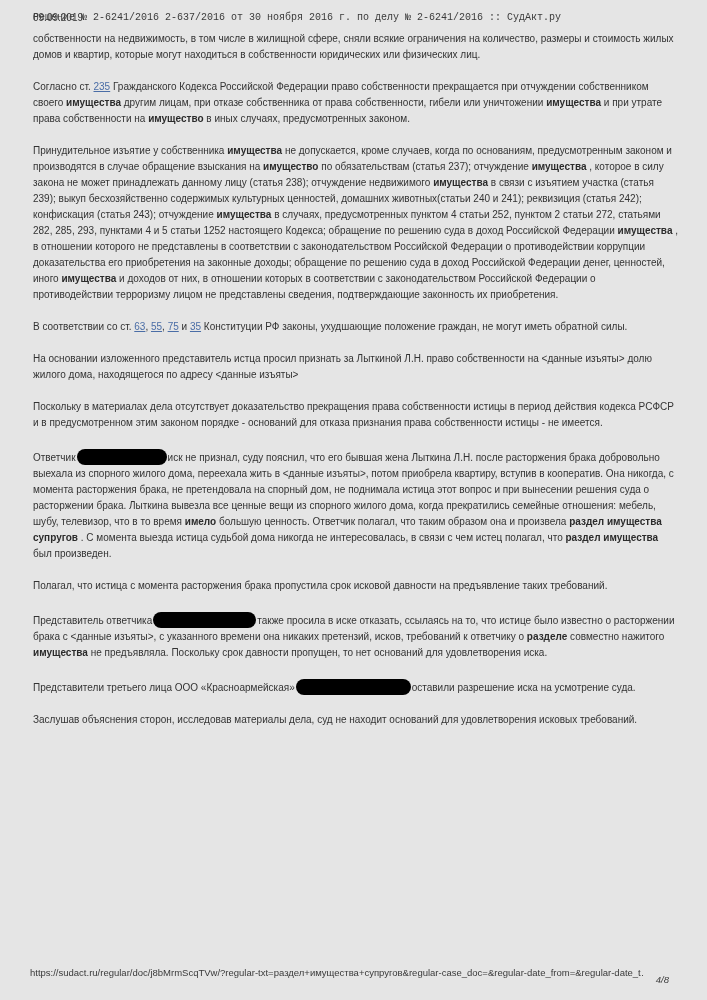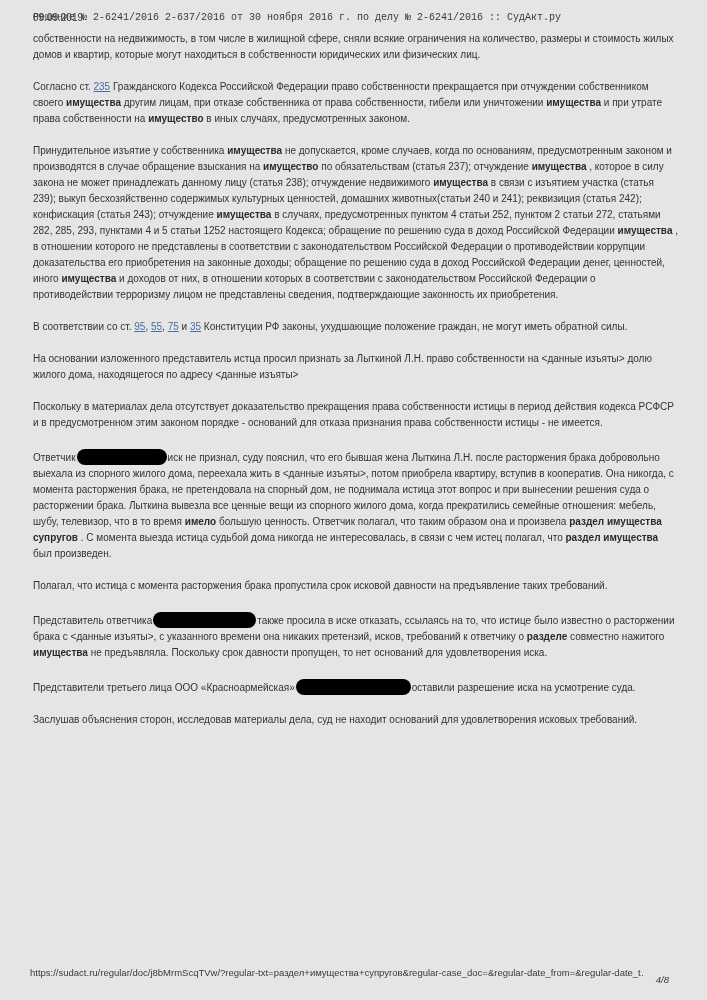--- a/index.html
+++ b/index.html
@@ -75,21 +75,21 @@
 
   <div class="print-header">
     <span class="print-date">09.09.2019</span>
     <span class="print-title">Решение № 2-6241/2016 2-637/2016 от 30 ноября 2016 г. по делу № 2-6241/2016 :: СудАкт.ру</span>
   </div>
 
   <div class="content">
       <p class="para"><span>собственности на недвижимость, в том числе в жилищной сфере, сняли всякие ограничения на количество, размеры и стоимость жилых домов и квартир, которые могут находиться в собственности юридических или физических лиц.</span></p>
       <p class="para"><span>Согласно ст. </span><a href="#" class="doc-link">235</a><span> Гражданского Кодекса Российской Федерации право собственности прекращается при отчуждении собственником своего </span><strong class="hl">имущества</strong><span> другим лицам, при отказе собственника от права собственности, гибели или уничтожении </span><strong class="hl">имущества</strong><span> и при утрате права собственности на </span><strong class="hl">имущество</strong><span> в иных случаях, предусмотренных законом.</span></p>
       <p class="para"><span>Принудительное изъятие у собственника </span><strong class="hl">имущества</strong><span> не допускается, кроме случаев, когда по основаниям, предусмотренным законом и производятся в случае обращение взыскания на </span><strong class="hl">имущество</strong><span> по обязательствам (статья 237); отчуждение </span><strong class="hl">имущества</strong><span> , которое в силу закона не может принадлежать данному лицу (статья 238); отчуждение недвижимого </span><strong class="hl">имущества</strong><span> в связи с изъятием участка (статья 239); выкуп бесхозяйственно содержимых культурных ценностей, домашних животных(статьи 240 и 241); реквизиция (статья 242); конфискация (статья 243); отчуждение </span><strong class="hl">имущества</strong><span> в случаях, предусмотренных пунктом 4 статьи 252, пунктом 2 статьи 272, статьями 282, 285, 293, пунктами 4 и 5 статьи 1252 настоящего Кодекса; обращение по решению суда в доход Российской Федерации </span><strong class="hl">имущества</strong><span> , в отношении которого не представлены в соответствии с законодательством Российской Федерации о противодействии коррупции доказательства его приобретения на законные доходы; обращение по решению суда в доход Российской Федерации денег, ценностей, иного </span><strong class="hl">имущества</strong><span> и доходов от них, в отношении которых в соответствии с законодательством Российской Федерации о противодействии терроризму лицом не представлены сведения, подтверждающие законность их приобретения.</span></p>
-      <p class="para"><span>В соответствии со ст. </span><a href="#" class="doc-link">95</a><span>, </span><a href="#" class="doc-link">55</a><span>, </span><a href="#" class="doc-link">75</a><span> и </span><a href="#" class="doc-link">35</a><span> Конституции РФ законы, ухудшающие положение граждан, не могут иметь обратной силы.</span></p>
+      <p class="para"><span>В соответствии со ст. </span><a href="#" class="doc-link">63</a><span>, </span><a href="#" class="doc-link">55</a><span>, </span><a href="#" class="doc-link">75</a><span> и </span><a href="#" class="doc-link">35</a><span> Конституции РФ законы, ухудшающие положение граждан, не могут иметь обратной силы.</span></p>
       <p class="para"><span>На основании изложенного представитель истца просил признать за Лыткиной Л.Н. право собственности на &lt;данные изъяты&gt; долю жилого дома, находящегося по адресу &lt;данные изъяты&gt;</span></p>
       <p class="para"><span>Поскольку в материалах дела отсутствует доказательство прекращения права собственности истицы в период действия кодекса РСФСР и в предусмотренном этим законом порядке - оснований для отказа признания права собственности истицы - не имеется.</span></p>
       <p class="para"><span>Ответчик</span><span class="redaction" style="width: 90px;"></span><span>иск не признал, суду пояснил, что его бывшая жена Лыткина Л.Н. после расторжения брака добровольно выехала из спорного жилого дома, переехала жить в &lt;данные изъяты&gt;, потом приобрела квартиру, вступив в кооператив. Она никогда, с момента расторжения брака, не претендовала на спорный дом, не поднимала истица этот вопрос и при вынесении решения суда о расторжении брака. Лыткина вывезла все ценные вещи из спорного жилого дома, когда прекратились семейные отношения: мебель, шубу, телевизор, что в то время </span><strong class="hl">имело</strong><span> большую ценность. Ответчик полагал, что таким образом она и произвела </span><strong class="hl">раздел имущества супругов</strong><span> . С момента выезда истица судьбой дома никогда не интересовалась, в связи с чем истец полагал, что </span><strong class="hl">раздел имущества</strong><span> был произведен.</span></p>
       <p class="para"><span>Полагал, что истица с момента расторжения брака пропустила срок исковой давности на предъявление таких требований.</span></p>
       <p class="para"><span>Представитель ответчика</span><span class="redaction" style="width: 103px;"></span><span>также просила в иске отказать, ссылаясь на то, что истице было известно о расторжении брака с &lt;данные изъяты&gt;, с указанного времени она никаких претензий, исков, требований к ответчику о </span><strong class="hl">разделе</strong><span> совместно нажитого </span><strong class="hl">имущества</strong><span> не предъявляла. Поскольку срок давности пропущен, то нет оснований для удовлетворения иска.</span></p>
       <p class="para"><span>Представители третьего лица ООО «Красноармейская»</span><span class="redaction" style="width: 115px;"></span><span>оставили разрешение иска на усмотрение суда.</span></p>
       <p class="para"><span>Заслушав объяснения сторон, исследовав материалы дела, суд не находит оснований для удовлетворения исковых требований.</span></p>
     </div>
 
   <div class="print-footer">

